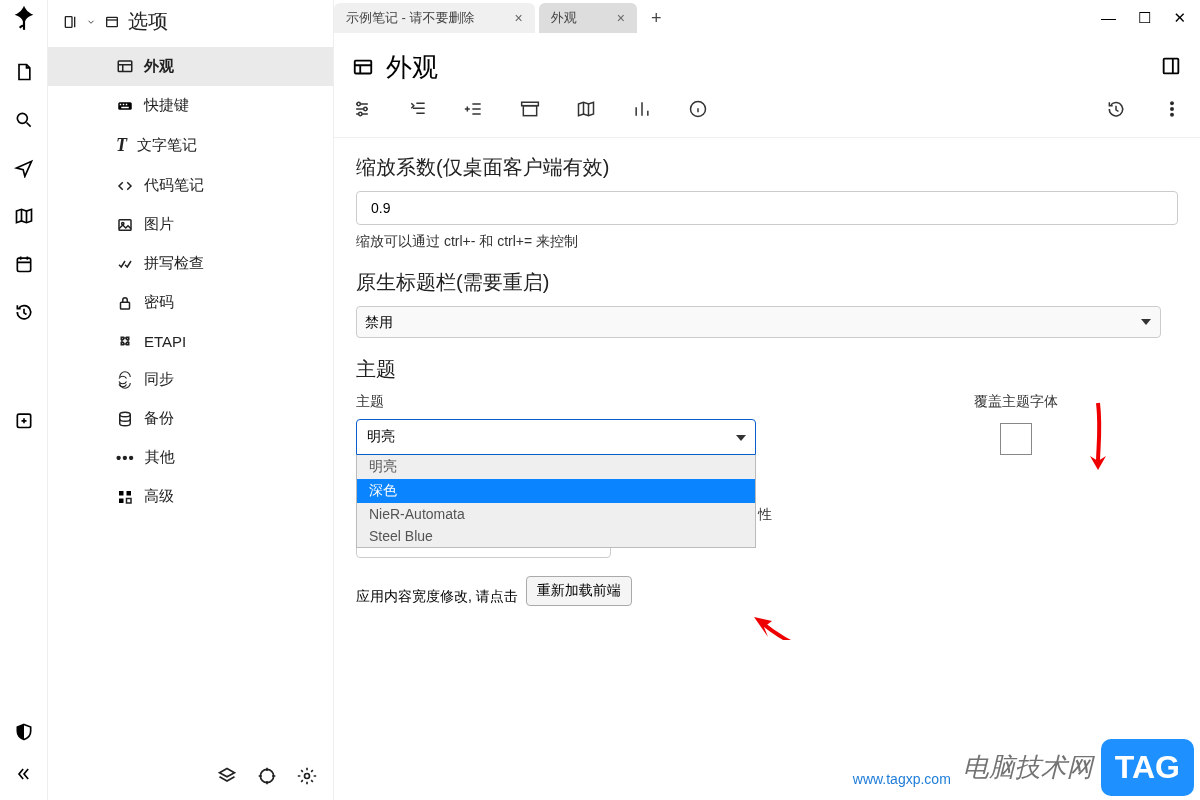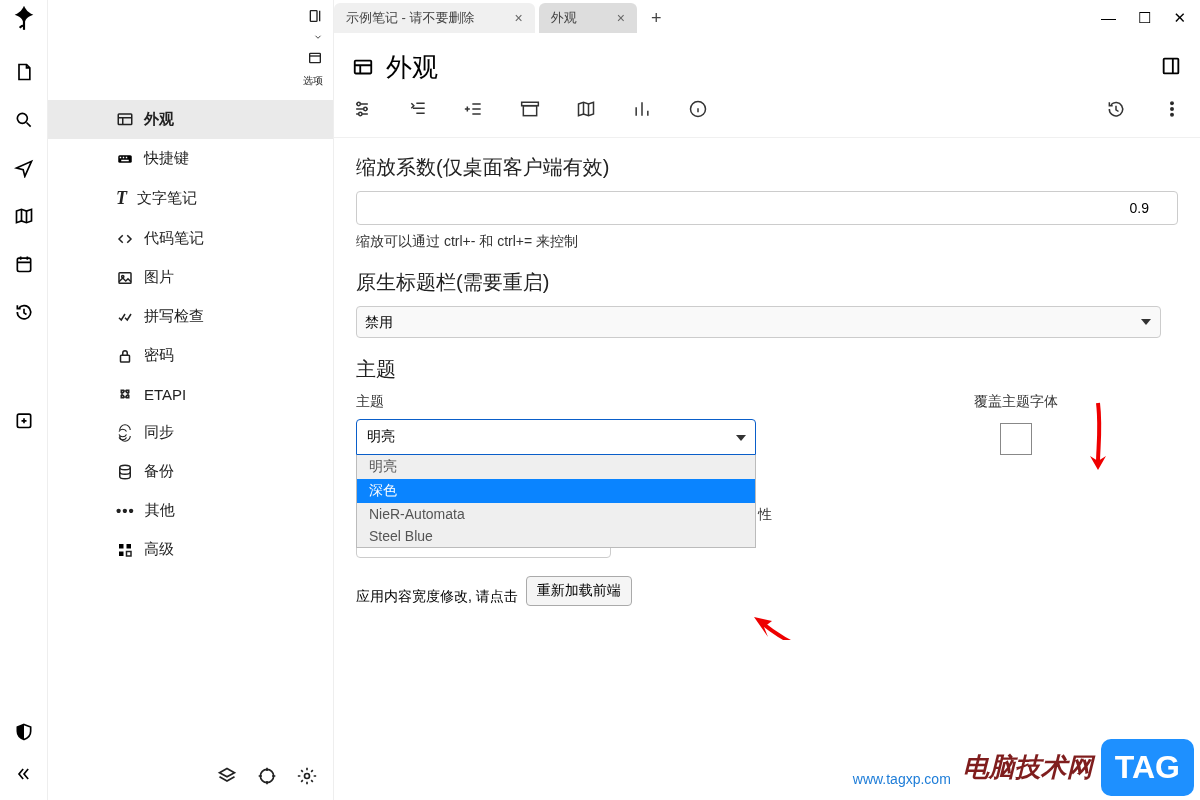--- a/index.html
+++ b/index.html
@@ -7,21 +7,21 @@
 .app { display: flex; width: 100%; height: 100%; }
 .iconbar { width: 48px; border-right: 1px solid #eee; display: flex; flex-direction: column; align-items: center; padding-top: 6px; gap: 24px; }
 .iconbar .top-group { display:flex; flex-direction:column; align-items:center; gap:24px;}
 .iconbar .bottom-group { margin-top:auto; display:flex; flex-direction:column; align-items:center; gap:18px; padding-bottom:12px;}
 .iconbar svg { width:20px; height:20px; stroke:#000; fill:none; stroke-width:2;}
 .logo { font-size:22px;}
 .logo svg { width:26px; height:26px; }
 .sidebar { width: 286px; border-right: 1px solid #eee; display:flex; flex-direction:column; }
 .search-row { display:flex; align-items:center; gap:6px; padding:14px 10px 10px 10px; color:#333; font-size:14px;}
 .search-row svg { width:18px; height:18px; stroke:#555; fill:none; stroke-width:2;}
-.opts-row { display:flex; align-items:flex-end; gap:8px; padding:8px 10px 8px 14px; font-size:10px; color:#222;flex-direction:column;}
+.opts-row { display:flex; align-items:center; gap:8px; padding:8px 10px 8px 14px; font-size:20px; color:#222;}
 .opts-row svg{width:16px;height:16px;stroke:#222;fill:none;stroke-width:2;}
 .tree { flex:1; overflow:auto; padding-top:4px;}
 .tree-item { display:flex; align-items:center; gap:10px; padding:10px 10px 10px 68px; font-size:15px; color:#222; cursor:pointer;}
 .tree-item.active { background:#eaeaea; font-weight:600;}
 .tree-item svg{width:18px;height:18px;stroke:#222;fill:none;stroke-width:2;}
 .tree-item .dots{font-weight:bold; letter-spacing:1px;}
 .side-footer{display:flex; justify-content:flex-end; gap:20px; padding:10px 16px;}
 .side-footer svg{width:20px;height:20px;stroke:#222;fill:none;stroke-width:2;}
 .main { flex:1; display:flex; flex-direction:column; position:relative;}
 .tabs { display:flex; align-items:center; height:36px;}
@@ -34,21 +34,21 @@
 .winctrl span{cursor:pointer;}
 .title-row{ display:flex; align-items:center; padding:14px 18px 6px 18px; gap:12px;}
 .title-row svg{width:22px;height:22px;stroke:#000;fill:none;stroke-width:2;}
 .title-row h1{ font-size:26px; font-weight:500;}
 .title-row .right-icon{margin-left:auto;}
 .toolbar{ display:flex; align-items:center; gap:36px; padding:8px 18px 14px 18px; border-bottom:1px solid #f0f0f0;}
 .toolbar svg{width:20px;height:20px;stroke:#333;fill:none;stroke-width:1.8;}
 .toolbar .spacer{margin-left:auto;}
 .content{ padding:16px 22px; overflow:auto; position:relative;}
 .content h2{ font-size:20px; font-weight:500; margin-top:0; margin-bottom:10px; color:#222;}
-.field-input{ width:100%; max-width:835px; padding:8px 28px; border:1px solid #ccc; border-radius:4px; font-size:14px;text-align:right;}
+.field-input{ width:100%; max-width:835px; padding:8px 14px; border:1px solid #ccc; border-radius:4px; font-size:14px;}
 .help{ font-size:14px; color:#333; margin-top:8px;}
 .select{ width:100%; max-width:805px; padding:7px 8px; border:1px solid #ccc; border-radius:4px; font-size:14px; background:#f9f9f9; appearance:none; position:relative;}
 .select-wrap{position:relative; max-width:805px;}
 .select-wrap::after{content:""; position:absolute; right:10px; top:50%; width:0;height:0;border-left:5px solid transparent;border-right:5px solid transparent;border-top:6px solid #333; transform:translateY(-50%);}
 .section{ margin-bottom:18px;}
 .theme-row{ display:flex; gap:80px; align-items:flex-start; margin-top:6px;}
 .theme-col{ display:flex; flex-direction:column; gap:6px;}
 .theme-label{ font-size:14px; color:#333; margin-bottom:2px;}
 .theme-select-wrap{ position:relative; width:400px;}
 .theme-select{ width:100%; padding:8px 10px; border:1px solid #0a5ec9; border-radius:4px 4px 0 0; font-size:14px; text-align:left; background:#fff; cursor:pointer;}
@@ -57,21 +57,21 @@
 .dropdown .opt{ padding:3px 12px; font-size:14px; color:#555; cursor:pointer;}
 .dropdown .opt.sel{ background:#0a84ff; color:#fff;}
 .checkbox{ width:32px; height:32px; border:1px solid #888; background:#fff; margin-top:4px;}
 .maxw-input{ width:255px; padding:8px 10px; border:1px solid #ccc; border-radius:4px; font-size:14px;}
 .reload-row{ display:flex; align-items:flex-end; gap:8px; margin-top:18px; font-size:14px;}
 .reload-btn{ padding:5px 10px; border:1px solid #aaa; border-radius:4px; background:#f5f5f5; font-size:14px; cursor:pointer;}
 .arrow{position:absolute; pointer-events:none; z-index:20;}
 .arrow.a1{ left:727px; top:42px;}
 .arrow.a2{ left:388px; top:255px;}
 .watermark{ position:absolute; right:6px; bottom:4px; text-align:right; display:flex; align-items:center; gap:8px;}
-.watermark .txt1{ color:#7f1d1d; font-size:26px; font-weight:700; font-style:italic;}
+.watermark .txt1{ color:#737373; font-size:26px; font-weight:400; font-style:italic;}
 .watermark .txt2{ color:#1e7dd8; font-size:14px; position:absolute; right:142px; bottom:-2px;}
 .tagbox{ background:#1e90ff; color:#fff; font-weight:800; font-size:32px; padding:10px 14px; border-radius:10px;}
 .hidden-text{position:absolute; left:752px; top:483px; font-size:14px; color:#333;}
 </style>
 </head>
 <body>
 
 <div class="app">
 
   <div class="iconbar">

